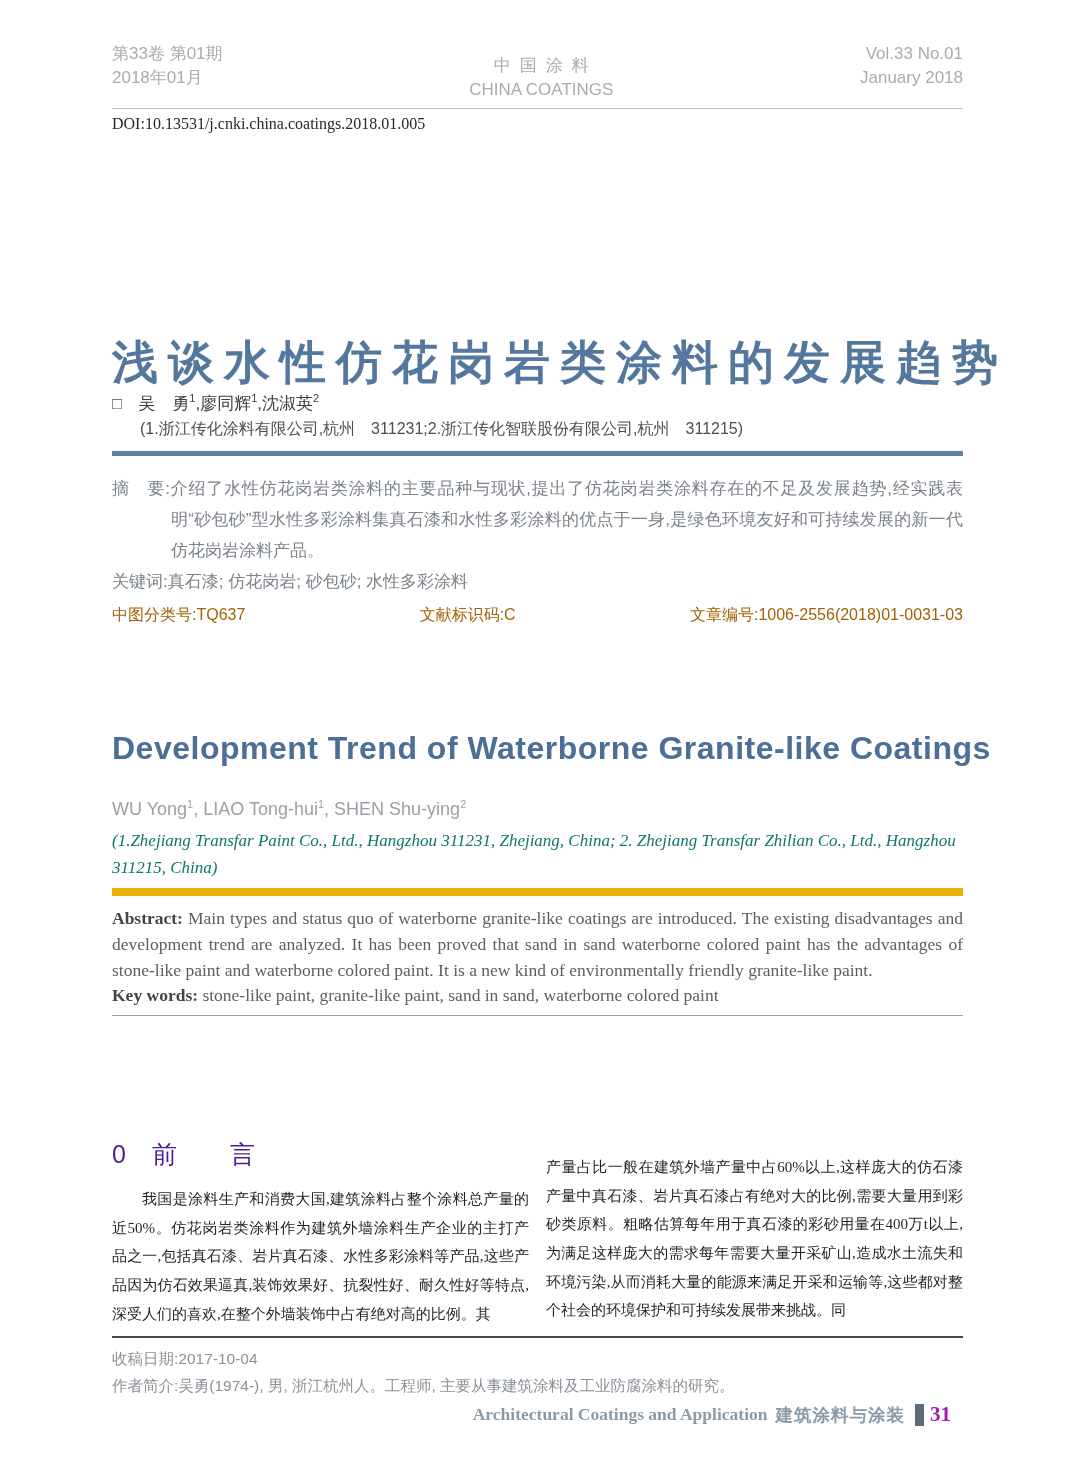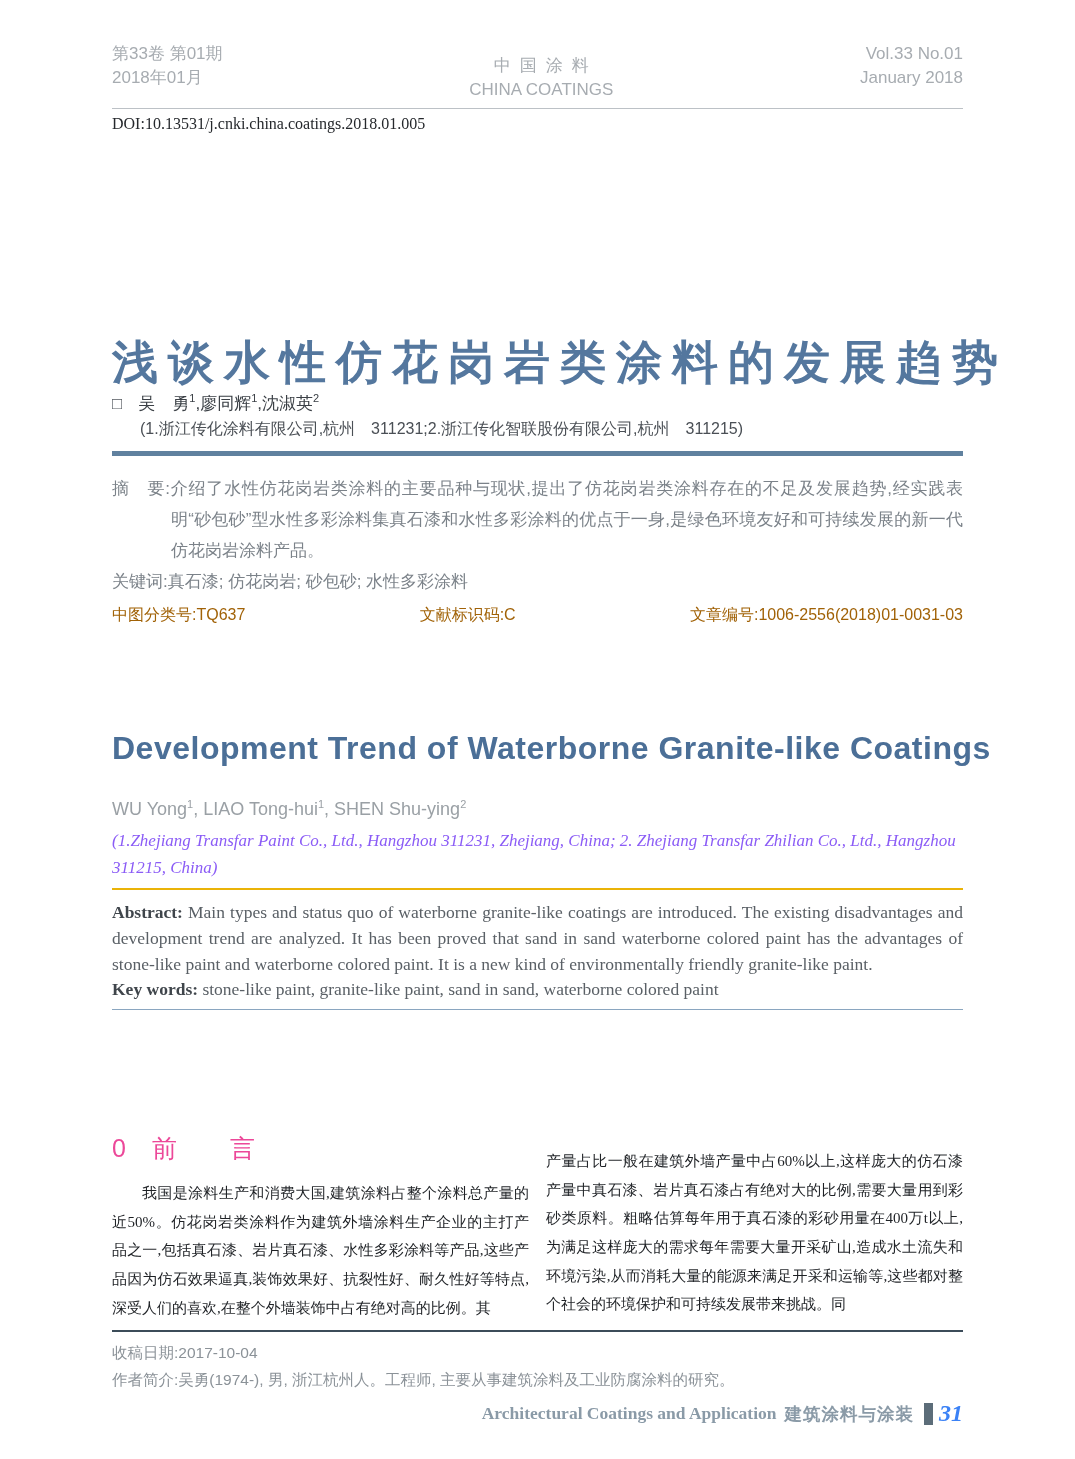--- a/index.html
+++ b/index.html
@@ -39,66 +39,66 @@
     margin-top:12px;display:flex;justify-content:space-between;
     font-size:16px;color:#a16207;
   }
   
   .title-en{
     margin-top:104px;font-size:32px;font-weight:bold;color:#4b6f97;
     letter-spacing:0.5px;white-space:nowrap;
   }
   .authors-en{margin-top:31px;font-size:18px;color:#9aa0a5;}
   .affil-en{
-    margin-top:8px;font-size:17px;font-style:italic;color:#8b5cf6;
+    margin-top:8px;font-size:17px;font-style:italic;color:#0f766e;
     font-family:"Liberation Serif",serif;line-height:1.55;
-    padding-bottom:7px;border-bottom:2px solid #eab308;
+    padding-bottom:7px;border-bottom:8px solid #eab308;
   }
   .abs-en{
     margin-top:9px;font-size:17.5px;line-height:26px;color:#5a6066;
     font-family:"Liberation Serif",serif;text-align:justify;
   }
   .abs-en .lbl{font-weight:bold;color:#3f454b;margin-top:24px;}
   .kw-en{
     margin-top:2px;font-size:17.5px;color:#5a6066;
     font-family:"Liberation Serif",serif;padding-bottom:9px;
     border-bottom:1.5px solid #8aa6c0;
   }
   .kw-en .lbl{font-weight:bold;color:#3f454b;}
   
   .columns{margin-top:122px;display:flex;gap:17px;}
   .col{flex:1;min-width:0;}
-  .sec-head{font-size:25px;color:#ec4899;font-weight:normal;margin:0 0 14px 0;}
+  .sec-head{font-size:25px;color:#4c1d95;font-weight:normal;margin:0 0 14px 0;}
   .sec-head .num{margin-right:26px;}
   .sec-head .ttl{letter-spacing:14px;}
   .body-par{
     margin:0;font-size:15px;line-height:28.6px;color:#1e2125;
     font-family:"Liberation Serif",serif;text-align:justify;
   }
   .indent{text-indent:2em;}
   .col-right .body-par{margin-top:15px;}
   
   .footnote{
     margin-top:8px;border-top:2px solid #3c4c59;padding-top:7px;
     font-size:15.5px;color:#8b9298;line-height:1.75;
   }
   
   .pfooter{
-    position:absolute;right:112px;bottom:32px;
+    position:absolute;right:124px;bottom:32px;
     display:flex;align-items:center;color:#8a9aa7;font-size:17.5px;
     font-family:"Liberation Serif",serif;
   }
   .pfooter .en{font-weight:bold;margin-right:8px;}
   .pfooter .cn{font-weight:bold;letter-spacing:1px;}
   .pfooter .pagebar{
     display:inline-block;width:9px;height:22px;background:#5c6d79;
     margin:0 6px 0 10px;
   }
   .pfooter .pagenum{
-    font-style:italic;font-weight:bold;font-size:24px;color:#3b82f6;
+    font-weight:bold;font-size:21px;color:#a21caf;
   }
 </style>
 </head>
 <body>
 
 <div class="page">
 
   <div class="jheader">
     <div class="jh-left">
       <div>第33卷 第01期</div>

